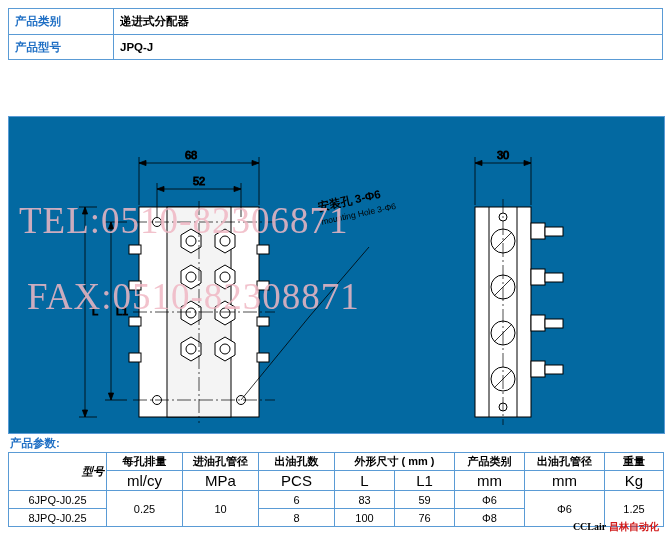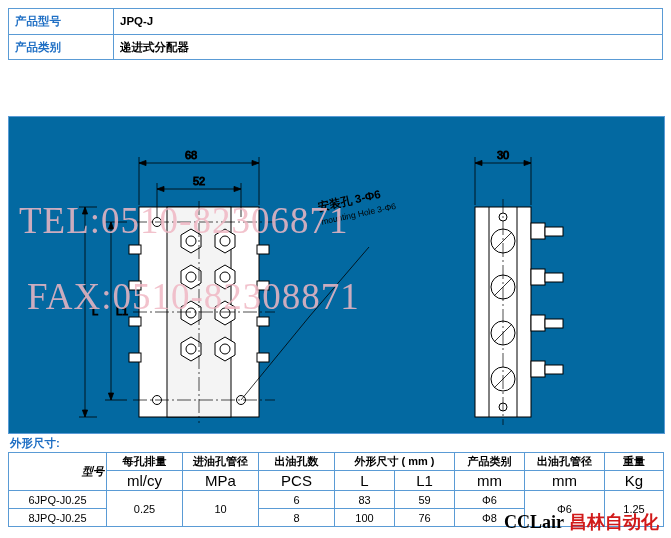--- a/index.html
+++ b/index.html
@@ -75,44 +75,44 @@
     padding:1px 2px;
     font-weight:normal;
     height:15px;
   }
   .param-table .hdr{font-weight:bold;}
   .param-table .unit{color:#000;font-size:15px;}
   .left-head{text-align:right;font-style:italic;}
 
   .brand{
     position:absolute;right:12px;bottom:4px;
-    font-size:18px;font-weight:bold;color:#000;
+    font-size:10px;font-weight:bold;color:#000;
     white-space:nowrap;
   }
   .brand .cc{font-family:"Liberation Serif", serif;}
   .brand .cn{color:#d11a1a;}
   
   .dimtxt{font-family:"Liberation Sans", sans-serif;font-size:11px;fill:#000;}
   .smalltxt{font-family:"Liberation Sans", sans-serif;font-size:8.5px;fill:#000;}
   .annot{font-family:"Liberation Sans", sans-serif;font-size:11.5px;fill:#000;font-weight:bold;}
 </style>
 </head>
 <body>
 
 <div class="page">
 
   <table class="info-table">
     <tbody>
         <tr>
+      <td class="info-label">产品类别</td>
+      <td class="info-value bold">递进式分配器</td>
+    </tr>
+    <tr>
       <td class="info-label">产品型号</td>
       <td class="info-value bold">JPQ-J</td>
-    </tr>
-    <tr>
-      <td class="info-label">产品类别</td>
-      <td class="info-value bold">递进式分配器</td>
     </tr>
   </tbody>
     </table>
 
   <div class="drawing">
 
     <svg width="655" height="316" viewBox="0 0 655 316">
       <g stroke="#000" fill="none" stroke-width="1">
 
         <rect x="130" y="90" width="120" height="210" fill="#ffffff" stroke="#000"></rect>
@@ -256,21 +256,21 @@
       <g transform="translate(310,94) rotate(-12)">
         <text class="annot" x="0" y="0">安装孔 3-Φ6</text>
         <text class="smalltxt" x="0" y="14">mounting Hole 3-Φ6</text>
       </g>
     </svg>
 
     <div class="wm wm1">TEL:0510-82306871</div>
     <div class="wm wm2">FAX:0510-82308871</div>
   </div>
 
-  <div class="params-title">外形尺寸:</div>
+  <div class="params-title">产品参数:</div>
 
   <table class="param-table">
     <colgroup>
       <col style="width:98px">
         <col style="width:76px">
         <col style="width:76px">
       <col style="width:76px">
         <col style="width:60px">
         <col style="width:60px">
       <col style="width:70px">

